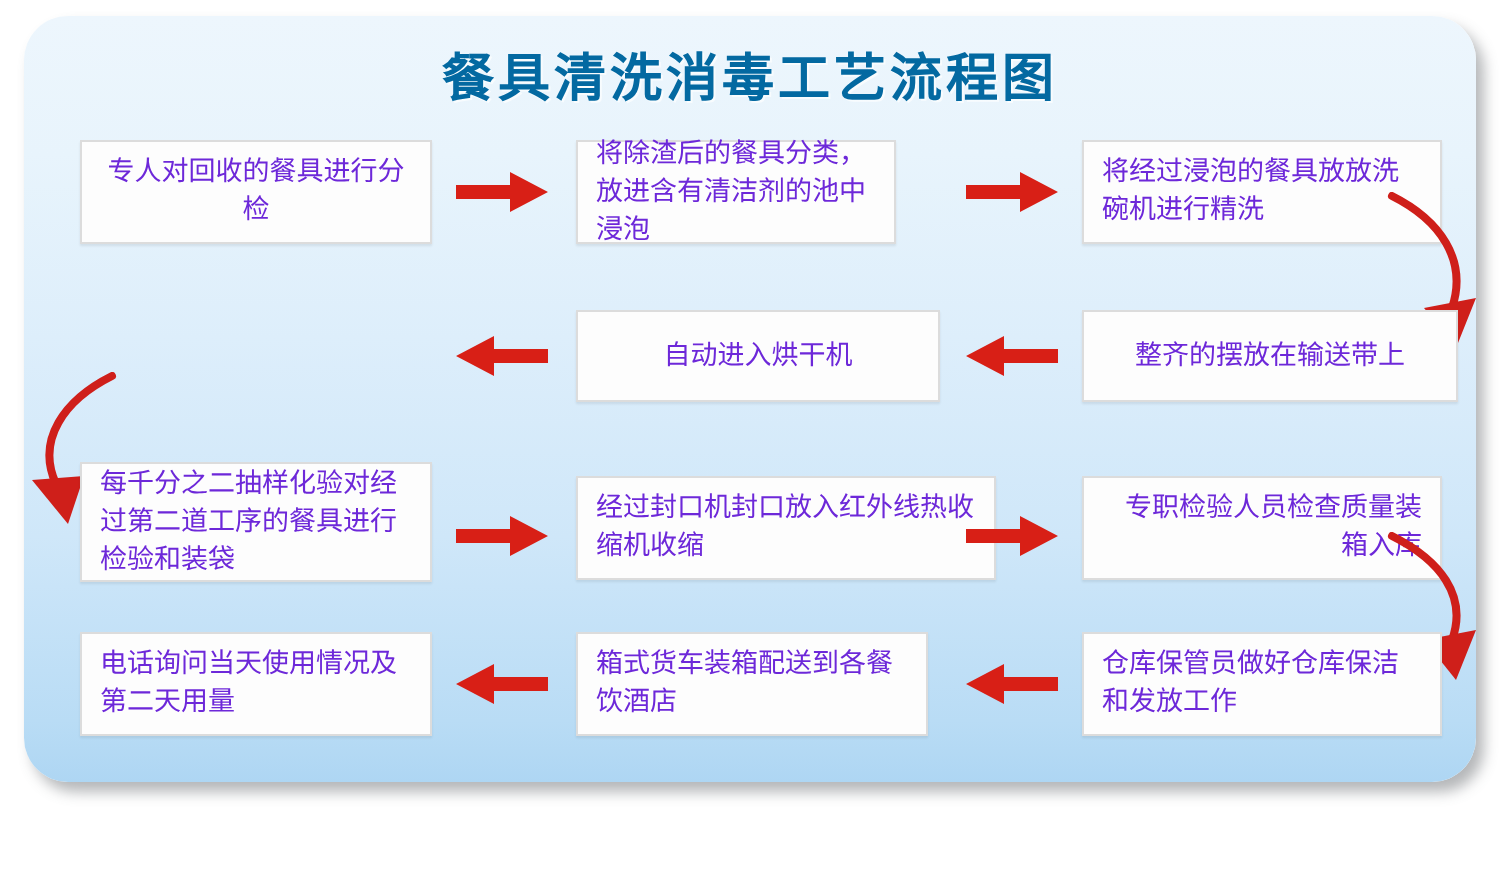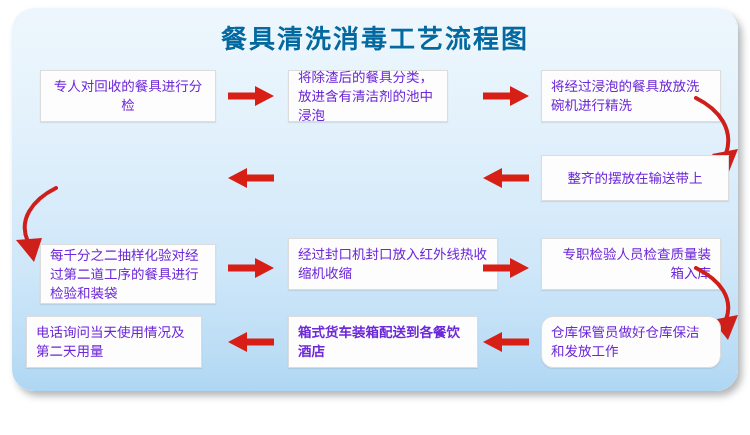--- a/index.html
+++ b/index.html
@@ -125,39 +125,42 @@
     </svg>
   </div>
 
 
   <div class="arrow" style="left:228px; top:167px;">
     <svg viewBox="0 0 46 22" xmlns="http://www.w3.org/2000/svg" aria-hidden="true">
       <polygon points="46,7.5 19,7.5 19,1 0,11 19,21 19,14.5 46,14.5" fill="#d81f16"></polygon>
     </svg>
   </div>
 
+  <div class="node center" style="left:288px; top:155px; width:182px; height:46px;">
+    <span class="txt">自动进入烘干机</span>
+  </div>
 
   <div class="arrow" style="left:483px; top:167px;">
     <svg viewBox="0 0 46 22" xmlns="http://www.w3.org/2000/svg" aria-hidden="true">
       <polygon points="46,7.5 19,7.5 19,1 0,11 19,21 19,14.5 46,14.5" fill="#d81f16"></polygon>
     </svg>
   </div>
 
   <div class="node center" style="left:541px; top:155px; width:188px; height:46px;">
     <span class="txt">整齐的摆放在输送带上</span>
   </div>
 
   <div class="curve" style="left:8px; top:186px;">
     <svg width="60" height="84" viewBox="0 0 60 84" xmlns="http://www.w3.org/2000/svg" aria-hidden="true">
       <path d="M48,2 C24,14 10,34 20,56" stroke="#cf1f1a" stroke-width="4" fill="none" stroke-linecap="round"></path>
       <polygon points="26,76 8,54 34,52" fill="#cf1f1a"></polygon>
     </svg>
   </div>
 
-  <div class="node" style="left:40px; top:244px; width:176px; height:60px;">
+  <div class="node" style="left:40px; top:231px; width:176px; height:60px;">
     <span class="txt">每千分之二抽样化验对经过第二道工序的餐具进行检验和装袋</span>
   </div>
 
   <div class="arrow" style="left:228px; top:257px;">
     <svg viewBox="0 0 46 22" xmlns="http://www.w3.org/2000/svg" aria-hidden="true">
       <polygon points="0,7.5 27,7.5 27,1 46,11 27,21 27,14.5 0,14.5" fill="#d81f16"></polygon>
     </svg>
   </div>
 
   <div class="node" style="left:288px; top:238px; width:210px; height:52px;">
@@ -174,37 +177,37 @@
     <span class="txt">专职检验人员检查质量装箱入库</span>
   </div>
 
   <div class="curve" style="left:690px; top:266px;">
     <svg width="56" height="82" viewBox="0 0 56 82" xmlns="http://www.w3.org/2000/svg" aria-hidden="true">
       <path d="M6,2 C30,14 44,32 36,54" stroke="#cf1f1a" stroke-width="4" fill="none" stroke-linecap="round"></path>
       <polygon points="38,74 22,54 48,49" fill="#cf1f1a"></polygon>
     </svg>
   </div>
 
-  <div class="node" style="left:26px; top:316px; width:176px; height:52px;">
+  <div class="node" style="left:40px; top:316px; width:176px; height:52px;">
     <span class="txt">电话询问当天使用情况及第二天用量</span>
   </div>
 
   <div class="arrow" style="left:228px; top:331px;">
     <svg viewBox="0 0 46 22" xmlns="http://www.w3.org/2000/svg" aria-hidden="true">
       <polygon points="46,7.5 19,7.5 19,1 0,11 19,21 19,14.5 46,14.5" fill="#d81f16"></polygon>
     </svg>
   </div>
 
-  <div class="node" style="left:288px; top:316px; width:190px; height:52px;font-weight:bold;">
+  <div class="node" style="left:288px; top:316px; width:176px; height:52px;">
     <span class="txt">箱式货车装箱配送到各餐饮酒店</span>
   </div>
 
   <div class="arrow" style="left:483px; top:331px;">
     <svg viewBox="0 0 46 22" xmlns="http://www.w3.org/2000/svg" aria-hidden="true">
       <polygon points="46,7.5 19,7.5 19,1 0,11 19,21 19,14.5 46,14.5" fill="#d81f16"></polygon>
     </svg>
   </div>
 
-  <div class="node" style="left:541px; top:316px; width:180px; height:52px;border-radius:12px;">
+  <div class="node" style="left:541px; top:316px; width:180px; height:52px;">
     <span class="txt">仓库保管员做好仓库保洁和发放工作</span>
   </div>
 
 </div>
 
 </body></html>

